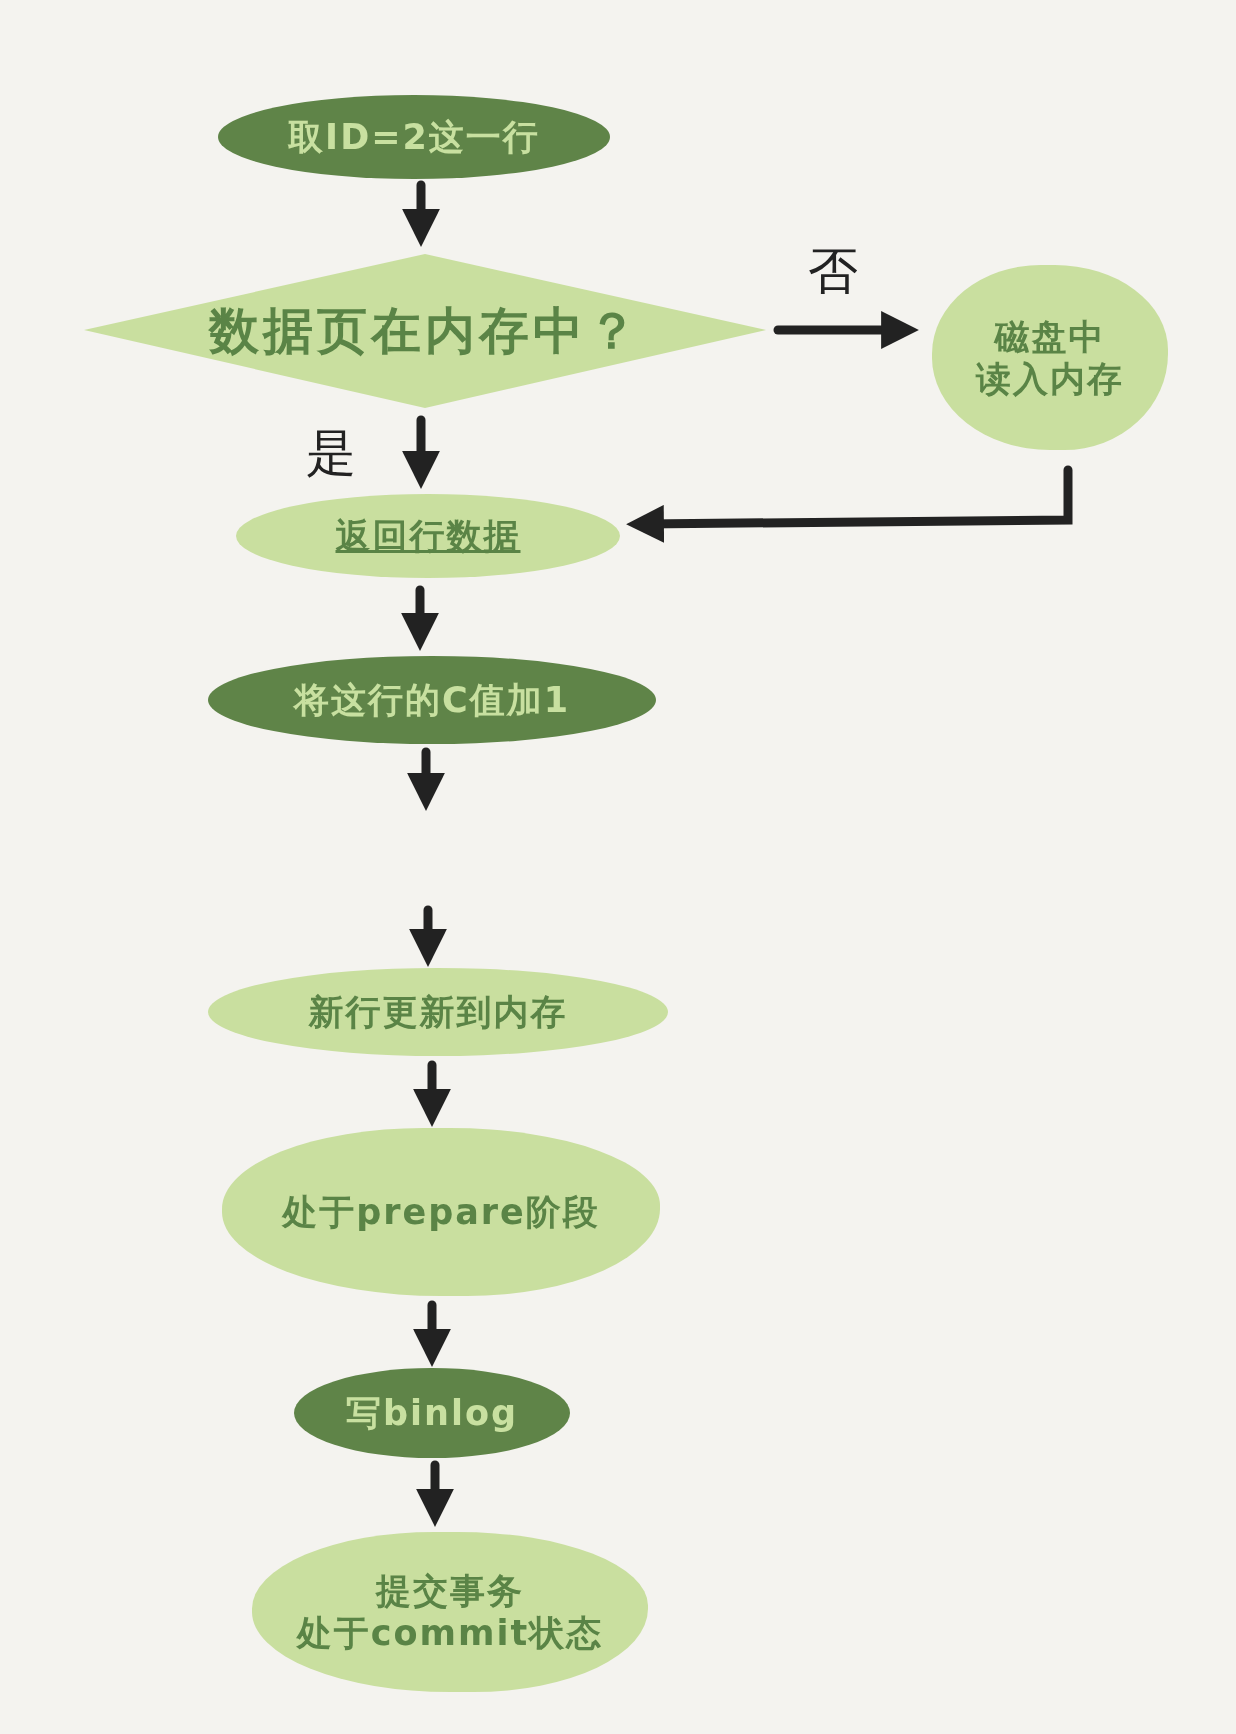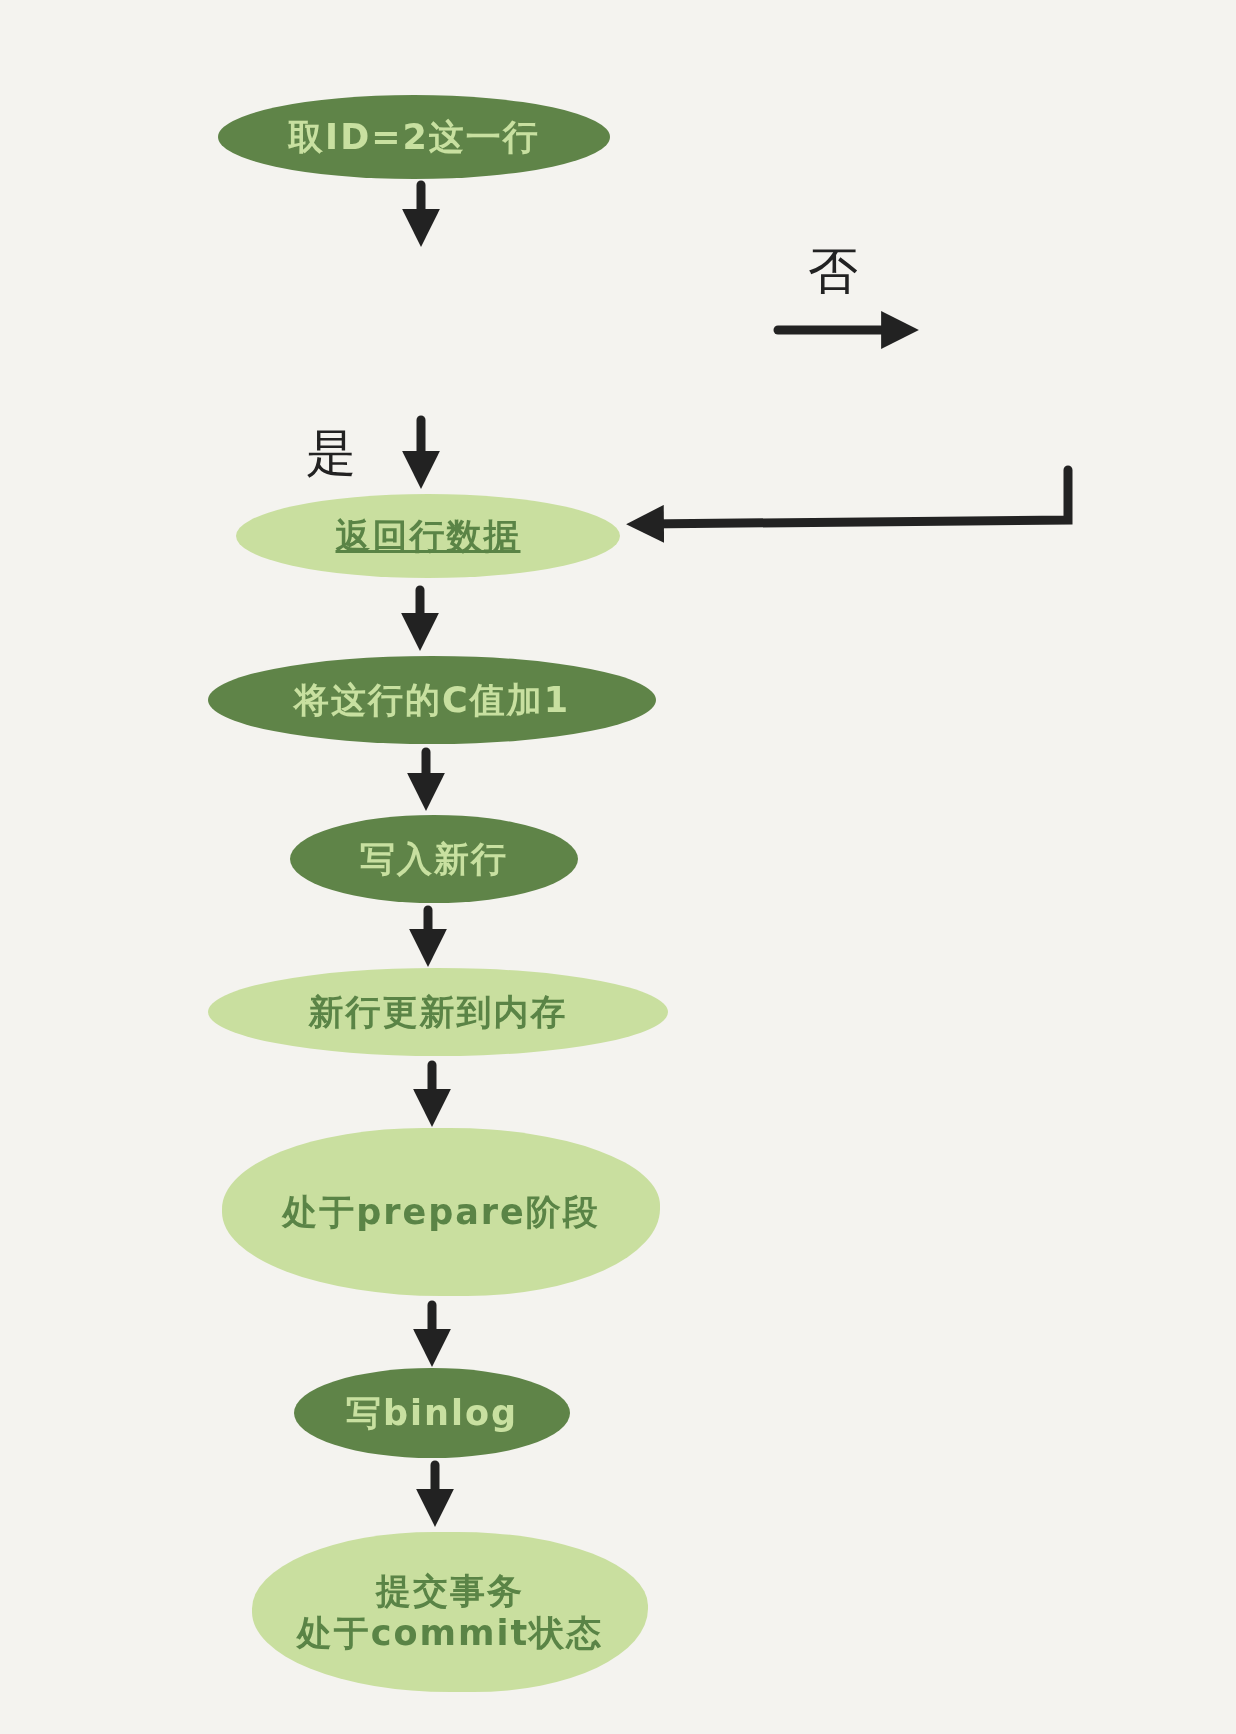--- a/index.html
+++ b/index.html
@@ -70,37 +70,44 @@
       <line x1="432" y1="1305" x2="432" y2="1348" marker-end="url(#ah)"></line>
 
       <line x1="435" y1="1465" x2="435" y2="1508" marker-end="url(#ah)"></line>
     </g>
   </svg>
 
   <div class="node dark pill" style="left:218px; top:95px; width:392px; height:84px;">
     <span>取ID=2这一行</span>
   </div>
 
+  <div class="diamond-wrap" style="left:80px; top:252px; width:690px; height:158px;">
+    <svg width="690" height="158" viewBox="0 0 690 158">
+      <polygon points="345,2 686,78 345,156 4,78" fill="#c9df9f"></polygon>
+    </svg>
+    <div class="diamond-label">数据页在内存中？</div>
+  </div>
 
   <div class="edge-label" style="left:808px; top:238px;">否</div>
 
+  <div class="node light blob" style="left:932px; top:265px; width:236px; height:185px;">
+    <span>磁盘中</span>
+    <span>读入内存</span>
+  </div>
 
   <div class="edge-label" style="left:306px; top:420px;">是</div>
 
   <div class="node light pill" style="left:236px; top:494px; width:384px; height:84px;text-decoration:underline;">
     <span>返回行数据</span>
   </div>
 
   <div class="node dark pill" style="left:208px; top:656px; width:448px; height:88px;">
     <span>将这行的C值加1</span>
   </div>
 
-  <div class="node dark pill" style="left:290px; top:815px; width:288px; height:88px;">
-    <span>写入新行</span>
-  </div>
 
   <div class="node light pill" style="left:208px; top:968px; width:460px; height:88px;">
     <span>新行更新到内存</span>
   </div>
 
   <div class="node light blob" style="left:222px; top:1128px; width:438px; height:168px;">
     <span>处于prepare阶段</span>
   </div>
 
   <div class="node light blob" style="left:252px; top:1532px; width:396px; height:160px;">

